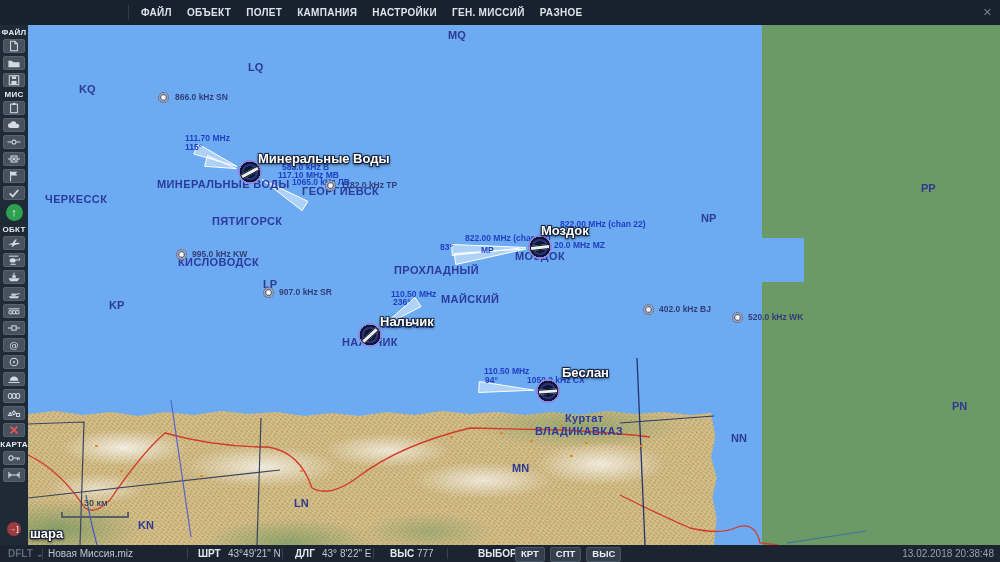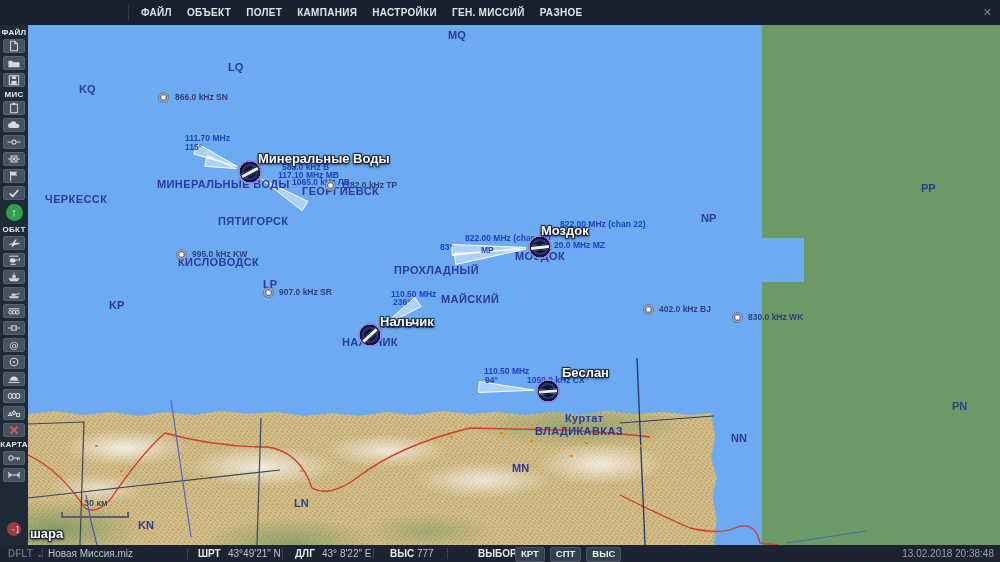--- a/index.html
+++ b/index.html
@@ -142,33 +142,33 @@
           <polygon points="233.90832397364454,154.3615093655257 274.1079784635435,185.6782701325032 279.8920215364565,176.3217298674968" fill="rgba(255,255,255,0.45)" stroke="#ffffff" stroke-width="1"></polygon>
           <polygon points="498.0081282463388,222.47699562796572 423.812608860442,219.5031932396331 424.187391139558,230.4968067603669" fill="rgba(255,255,255,0.45)" stroke="#ffffff" stroke-width="1"></polygon>
           <polygon points="498.1374641231716,223.95706388849342 426.23115347237757,228.55400376267454 427.76884652762243,239.44599623732546" fill="rgba(255,255,255,0.45)" stroke="#ffffff" stroke-width="1"></polygon>
           <polygon points="353.5365869387912,302.06859647958106 393.11590852587887,281.5322305830965 386.88409147412113,272.4677694169035" fill="rgba(255,255,255,0.45)" stroke="#ffffff" stroke-width="1"></polygon>
           <polygon points="506.023465342285,365.18976610679914 451.3183061723289,356.50921852732625 450.6816938276711,367.49078147267375" fill="rgba(255,255,255,0.45)" stroke="#ffffff" stroke-width="1"></polygon>
         </g>
     </svg>
 
     <div id="map-labels">
         <span class="grid-label" style="left: 420px; top: 4px;">MQ</span>
-        <span class="grid-label" style="left: 200px; top: 36px;">LQ</span>
+        <span class="grid-label" style="left: 220px; top: 36px;">LQ</span>
         <span class="grid-label" style="left: 51px; top: 58px;">KQ</span>
         <span class="grid-label" style="left: 893px; top: 157px;">PP</span>
         <span class="grid-label" style="left: 673px; top: 187px;">NP</span>
         <span class="grid-label" style="left: 235px; top: 253px;">LP</span>
         <span class="grid-label" style="left: 81px; top: 274px;">KP</span>
         <span class="grid-label" style="left: 924px; top: 375px;">PN</span>
         <span class="grid-label" style="left: 703px; top: 407px;">NN</span>
         <span class="grid-label" style="left: 484px; top: 437px;">MN</span>
         <span class="grid-label" style="left: 266px; top: 472px;">LN</span>
         <span class="grid-label" style="left: 110px; top: 494px;">KN</span>
         <span class="city-label" style="left: 17px; top: 168px;">ЧЕРКЕССК</span>
-        <span class="city-label" style="left: 190px; top: 190px;">ПЯТИГОРСК</span>
+        <span class="city-label" style="left: 184px; top: 190px;">ПЯТИГОРСК</span>
         <span class="city-label" style="left: 133px; top: 231px; padding-left: 17px;">КИСЛОВОДСК</span>
         <span class="city-label" style="left: 129px; top: 153px;">МИНЕРАЛЬНЫЕ ВОДЫ</span>
         <span class="city-label" style="left: 274px; top: 160px;">ГЕОРГИЕВСК</span>
         <span class="city-label" style="left: 366px; top: 239px;">ПРОХЛАДНЫЙ</span>
         <span class="city-label" style="left: 385px; top: 268px; margin-left: 28px;">МАЙСКИЙ</span>
         <span class="city-label" style="left: 314px; top: 311px;">НАЛЬЧИК</span>
         <span class="city-label" style="left: 487px; top: 225px;">МОЗДОК</span>
         <span class="city-label" style="left: 537px; top: 387px;">Куртат</span>
         <span class="city-label" style="left: 507px; top: 400px;">ВЛАДИКАВКАЗ</span>
         <span class="freq-label" style="left: 157px; top: 108px;">111.70 MHz</span>
@@ -191,21 +191,21 @@
         <span class="bcn-text" style="left: 147px; top: 67px;">866.0 kHz SN</span>
         <span class="bcn-icon" style="left: 148px; top: 224px;"></span>
         <span class="bcn-text" style="left: 164px; top: 224px;">995.0 kHz KW</span>
         <span class="bcn-icon" style="left: 235px; top: 262px;"></span>
         <span class="bcn-text" style="left: 251px; top: 262px;">907.0 kHz SR</span>
         <span class="bcn-icon" style="left: 297px; top: 155px;"></span>
         <span class="bcn-text" style="left: 313px; top: 155px;">1182.0 kHz TP</span>
         <span class="bcn-icon" style="left: 615px; top: 279px;"></span>
         <span class="bcn-text" style="left: 631px; top: 279px;">402.0 kHz BJ</span>
         <span class="bcn-icon" style="left: 704px; top: 287px;"></span>
-        <span class="bcn-text" style="left: 720px; top: 287px;">830.0 kHz WK</span>
+        <span class="bcn-text" style="left: 720px; top: 287px;">520.0 kHz WK</span>
         <span class="apt-name" style="left: 2px; top: 501px;">шара</span>
         <span class="scale-label" style="left: 56px; top: 473px;">30 км</span>
         <span class="apt-icon" style="left: 209px; top: 134px;">
           <div class="apt-rwy" style="transform: rotate(-28deg);"></div>
         </span>
         <span class="apt-name" style="left: 230px; top: 126px;">Минеральные Воды</span>
         <span class="apt-icon" style="left: 499px; top: 209px;">
           <div class="apt-rwy" style="transform: rotate(-7deg);"></div>
         </span>
         <span class="apt-name" style="left: 513px; top: 198px;">Моздок</span>

